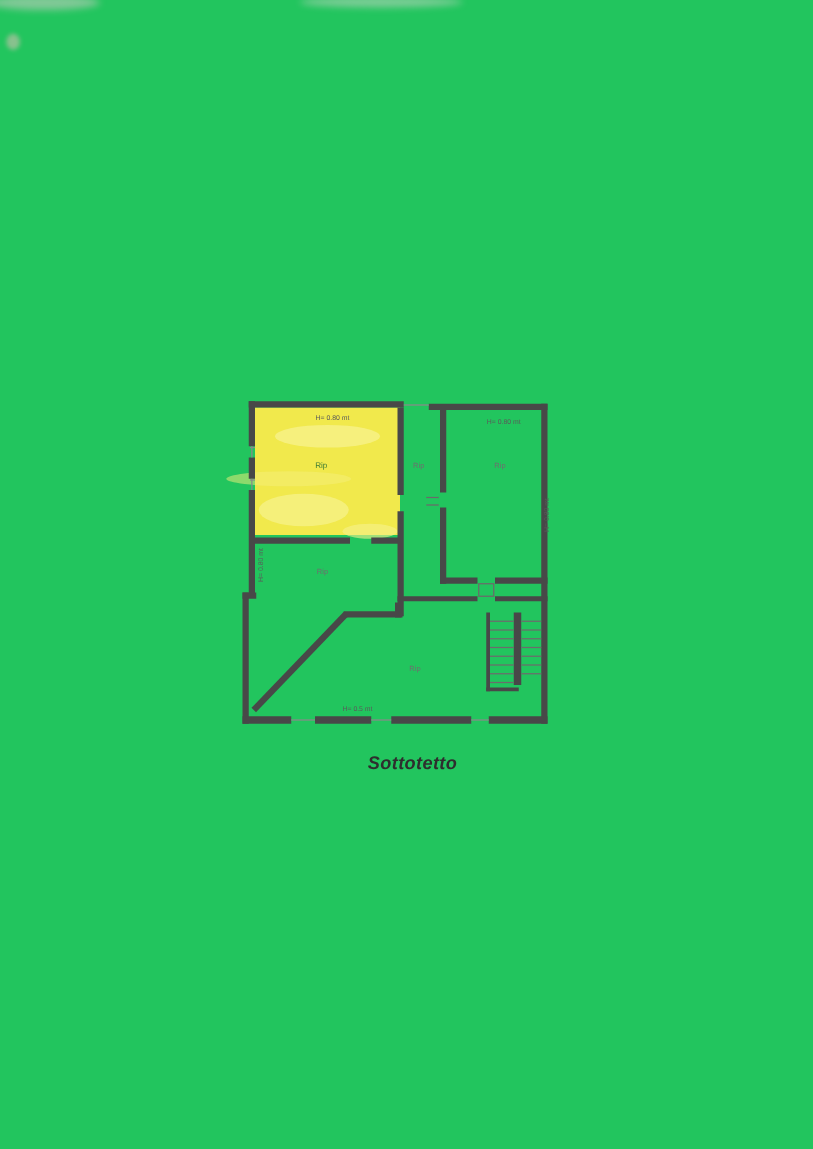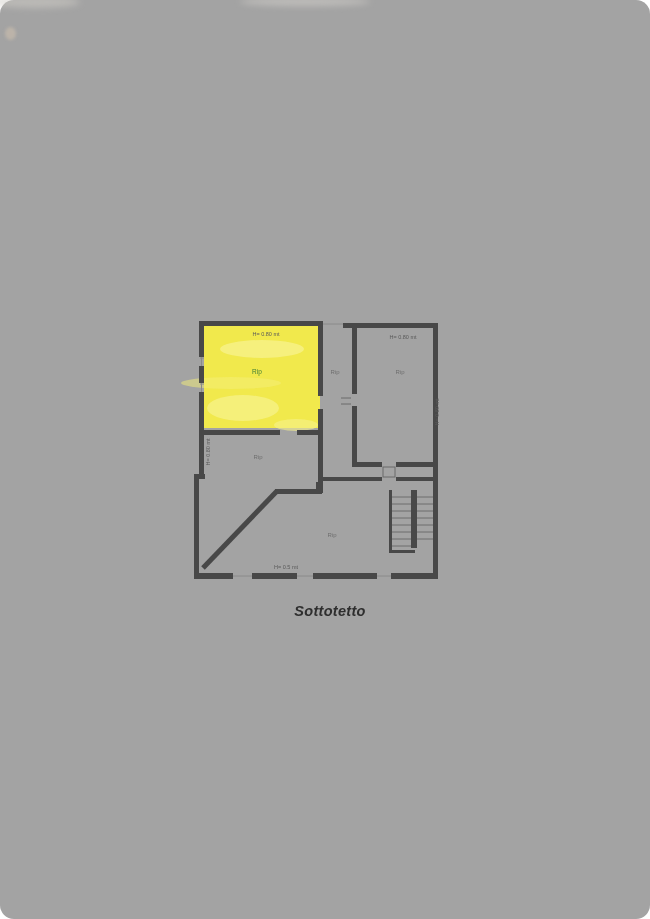--- a/index.html
+++ b/index.html
@@ -3,21 +3,21 @@
 <meta charset="utf-8">
 <style>
   html,body{margin:0;padding:0;}
   body{
     width:650px;height:919px;
     background:#ffffff;
     font-family:"Liberation Sans","DejaVu Sans",sans-serif;
     position:relative;overflow:hidden;
   }
   .page{
-    position:absolute;inset:0;background:#a3a3a3;border-radius:14px;
+    position:absolute;inset:0;background:#22c55e;
   }
   
   .scan-smudge{position:absolute;border-radius:50%;filter:blur(3px);}
   .smudge-a{left:-10px;top:-4px;width:90px;height:12px;background:#cfccc6;opacity:.55;}
   .smudge-b{left:240px;top:-3px;width:130px;height:9px;background:#d8d5d0;opacity:.5;}
   .smudge-c{left:5px;top:27px;width:11px;height:13px;background:#cdbfae;opacity:.6;filter:blur(1.5px);}
   .plan-svg{position:absolute;left:0;top:0;}
   .plan-title{
     position:absolute;left:270px;top:603px;width:120px;
     text-align:center;

